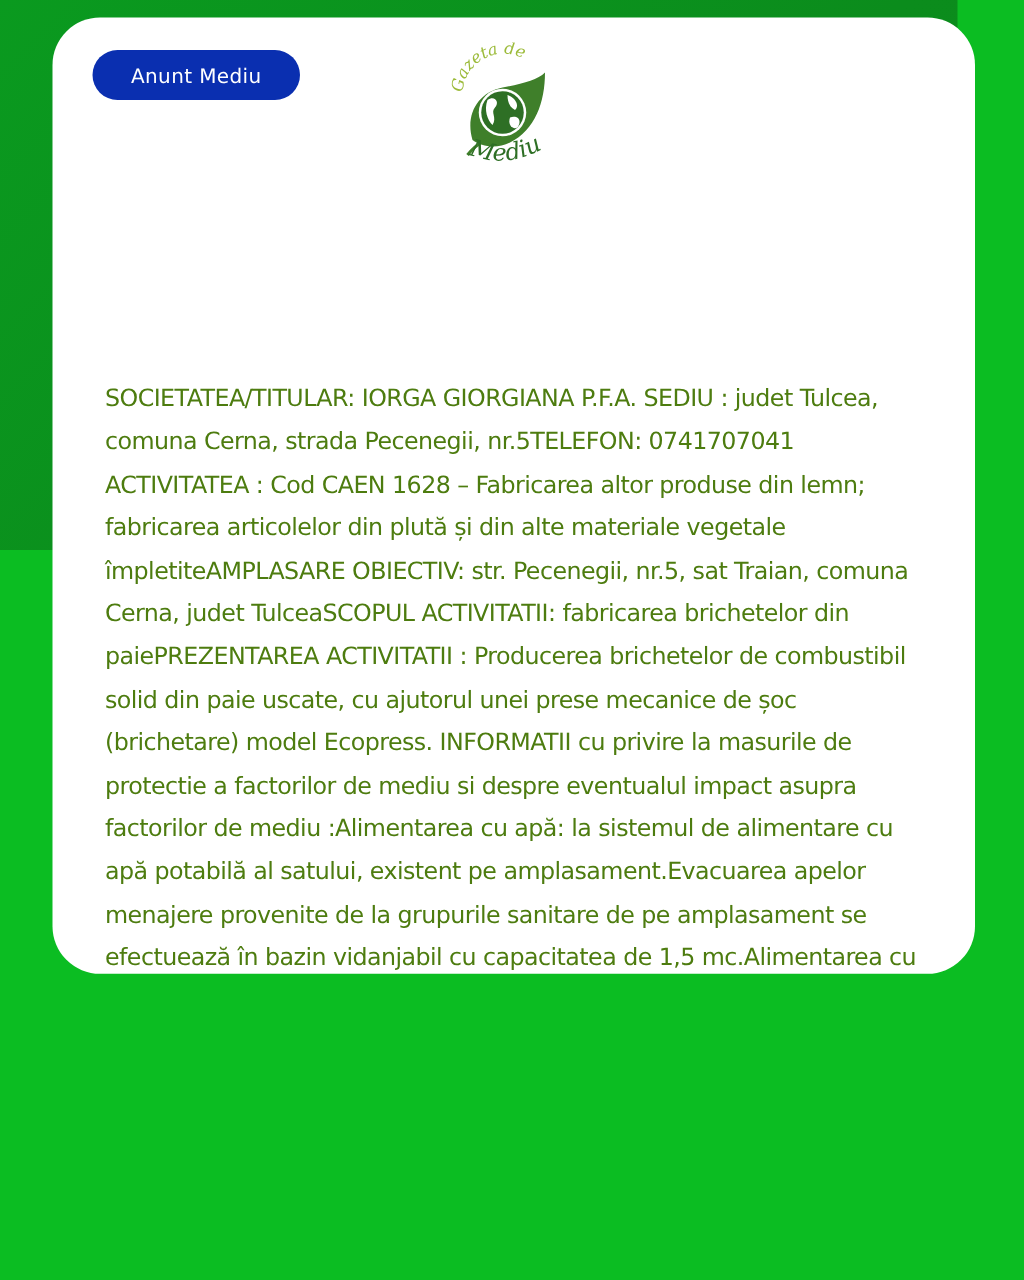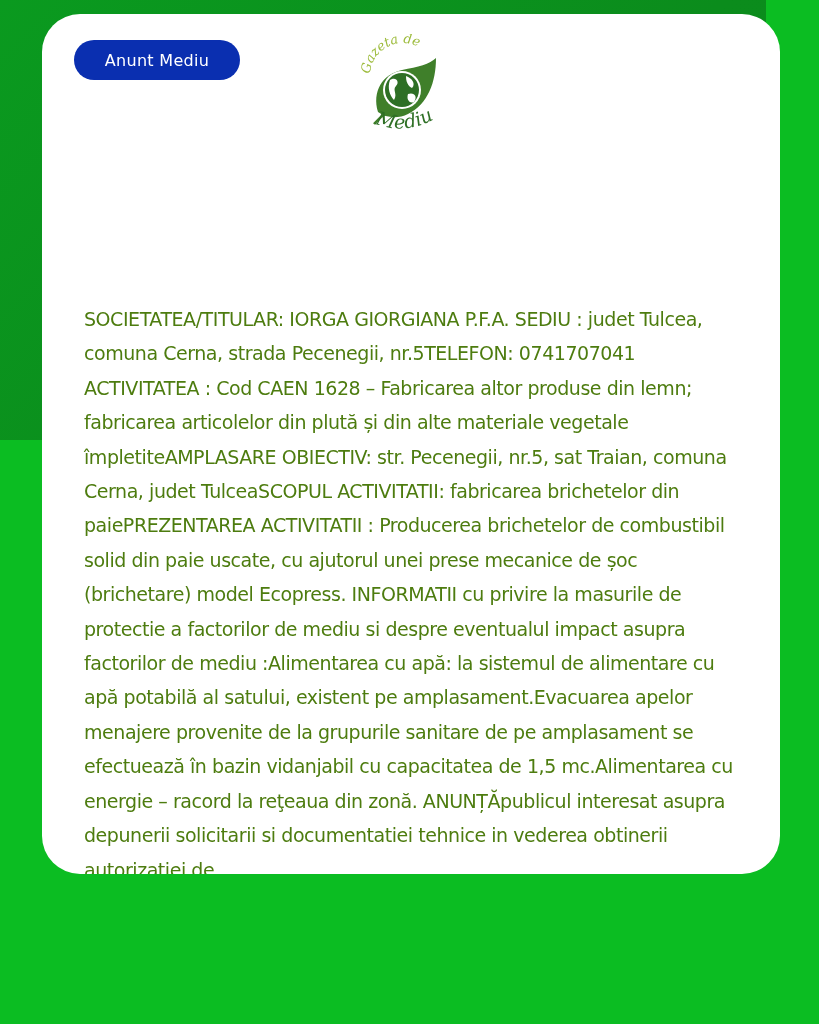--- a/index.html
+++ b/index.html
@@ -20,21 +20,21 @@
       top: 0;
       width: 766px;
       height: 440px;
       background: linear-gradient(135deg, #0a9a1f 0%, #0b8c1c 60%, #0a8a1b 100%);
     }
     .card {
       position: absolute;
       left: 42px;
       top: 14px;
       width: 738px;
-      height: 860px;
+      height: 765px;
       background: #ffffff;
       border-radius: 38px;
       overflow: hidden;
     }
     .badge {
       position: absolute;
       left: 32px;
       top: 26px;
       width: 166px;
       height: 40px;

